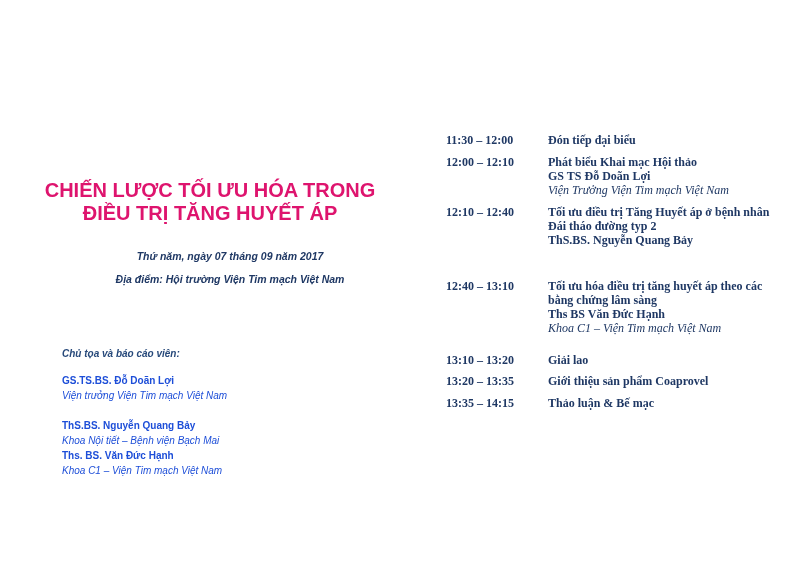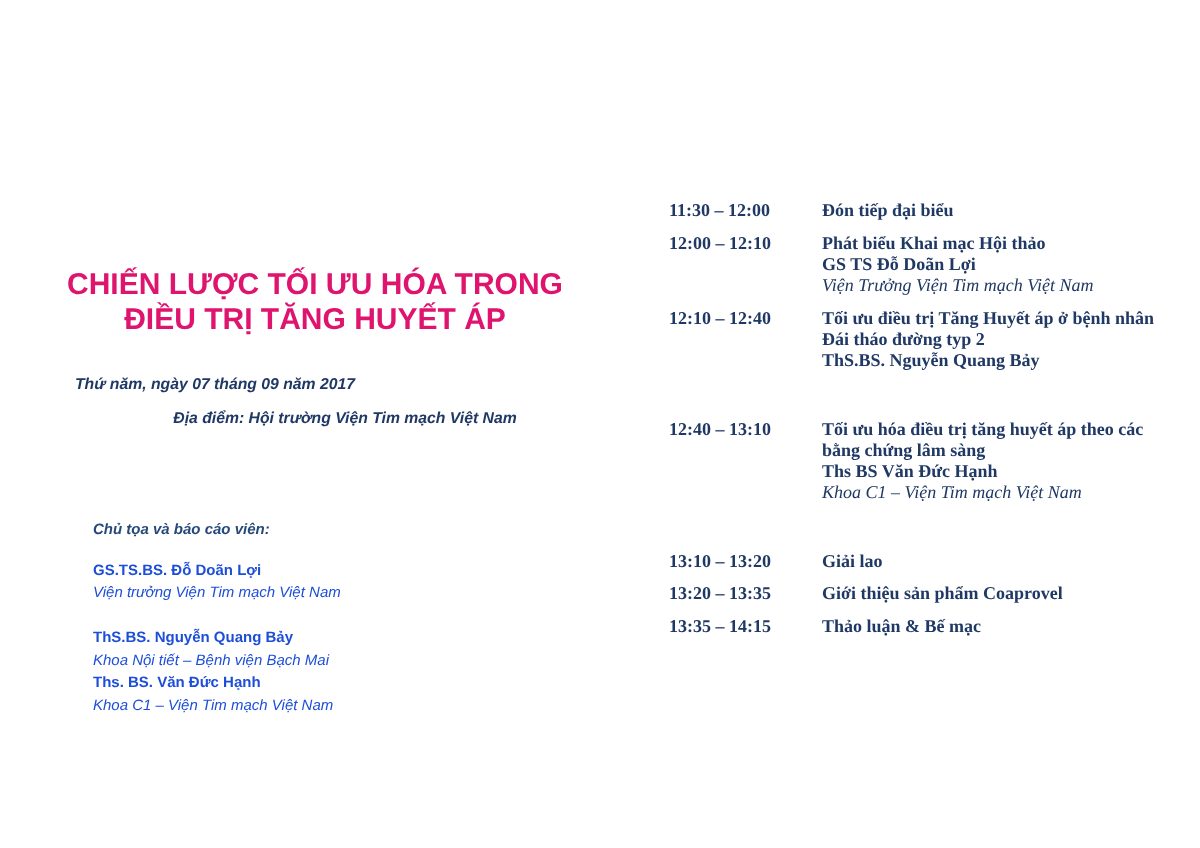--- a/index.html
+++ b/index.html
@@ -9,21 +9,21 @@
   }
 
   
   .doc-title {
     position:absolute; left:40px; top:179px; width:340px; margin:0;
     text-align:center; font-size:20px; line-height:23px; font-weight:bold;
     color:#de146e; white-space:pre-line;
   }
   .date-line {
     position:absolute; left:50px; top:249px; width:360px; margin:0;
-    font-size:10.5px; line-height:15px;
+    text-align:center; font-size:10.5px; line-height:15px;
     font-weight:bold; font-style:italic; color:#1f3864;
   }
   .location-line {
     position:absolute; left:50px; top:272px; width:360px; margin:0;
     text-align:center; font-size:10.5px; line-height:15px;
     font-weight:bold; font-style:italic; color:#1f3864;
   }
   .chairs-heading {
     position:absolute; left:62px; top:346px; margin:0;
     font-size:10px; line-height:15px; font-weight:bold; font-style:italic;
@@ -46,21 +46,21 @@
   .stime { flex:0 0 102px; width:102px; font-weight:bold; }
   .scontent { flex:1; }
   .scontent > div { margin:0; }
   .stitle   { font-weight:bold; white-space:pre-line; }
   .sspeaker { font-weight:bold; }
   .saffil   { font-style:italic; }
   .mt6  { margin-top:6px; }
   .mt7  { margin-top:7px; }
   .mt8  { margin-top:8px; }
   .mt16 { margin-top:32px; }
-  .mt18 { margin-top:32px;align-items:center; }
+  .mt18 { margin-top:18px;align-items:center; }
 </style>
 </head>
 <body>
 
 <div class="page">
 
   <h1 class="doc-title">CHIẾN LƯỢC TỐI ƯU HÓA TRONG
 ĐIỀU TRỊ TĂNG HUYẾT ÁP</h1>
   <p class="date-line">Thứ năm, ngày 07 tháng 09  năm 2017</p>
   <p class="location-line">Địa điểm: Hội trường Viện Tim mạch Việt Nam</p>

